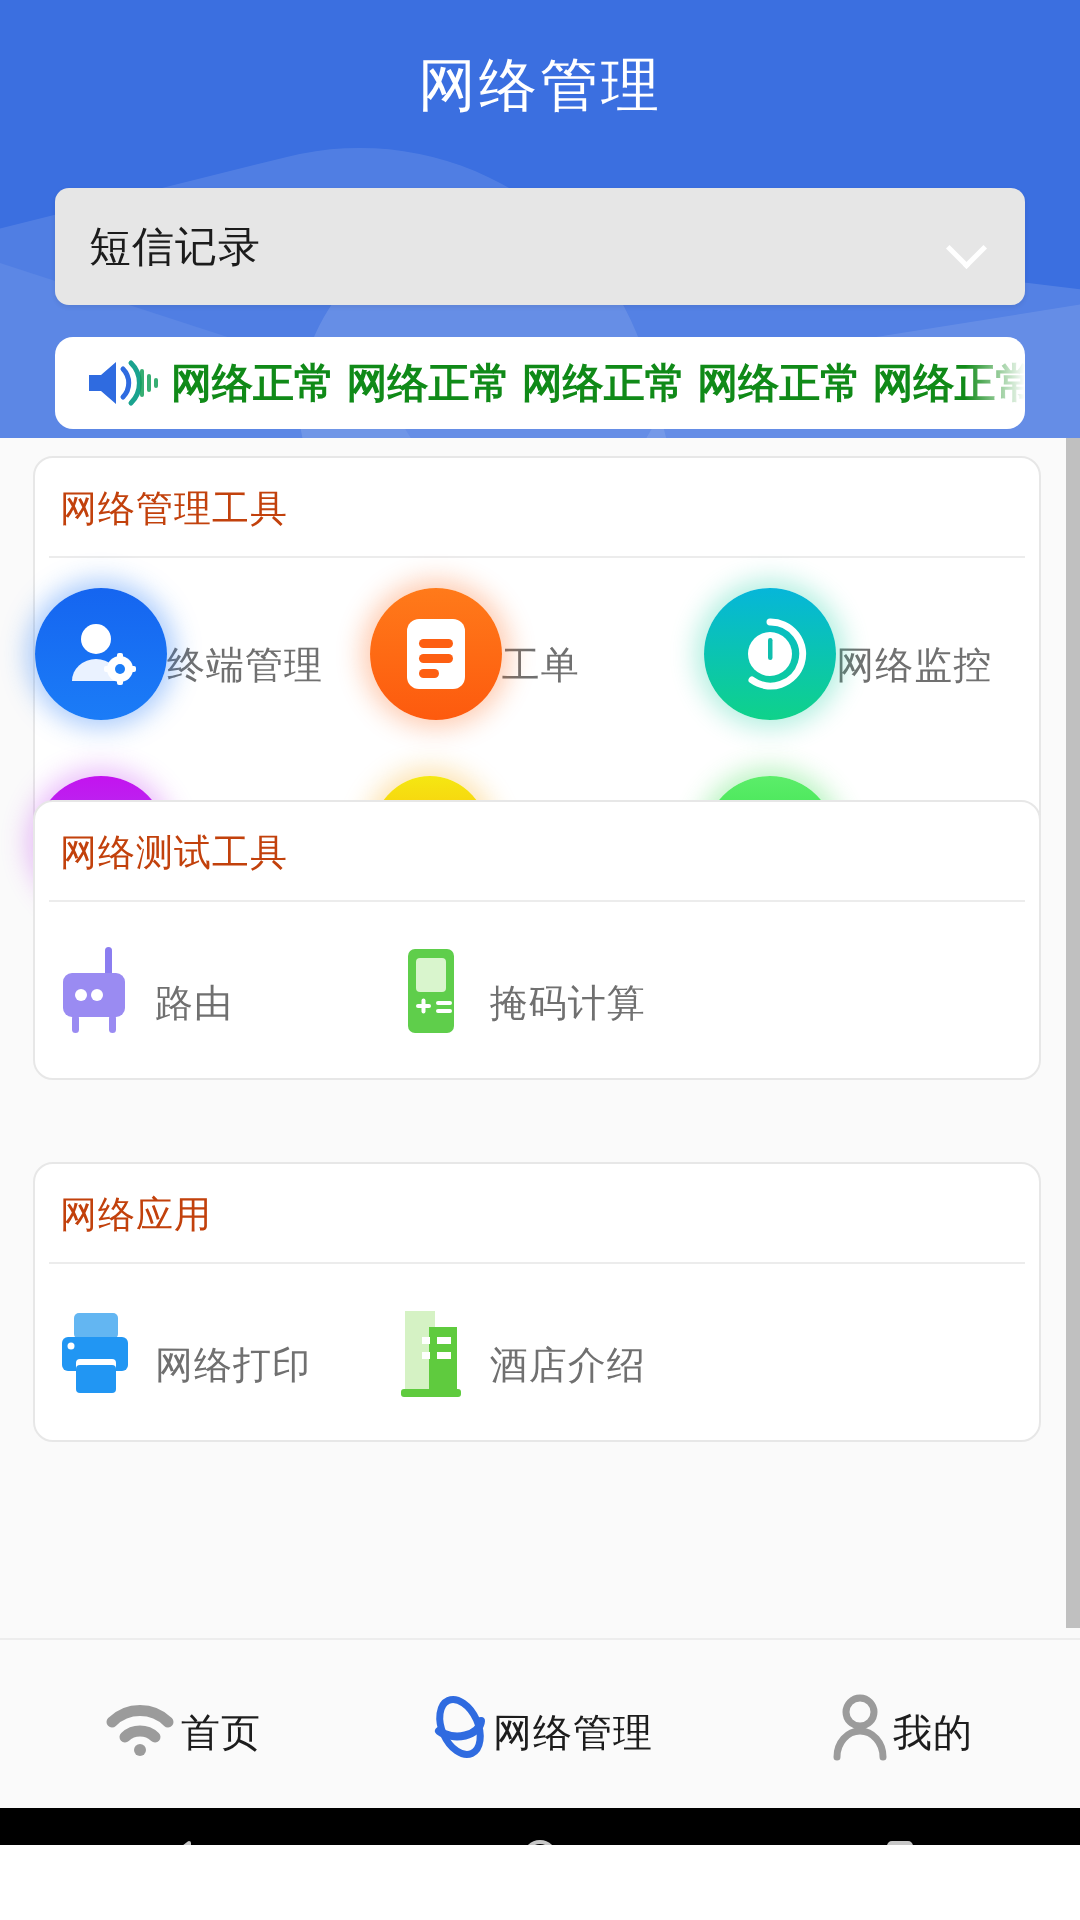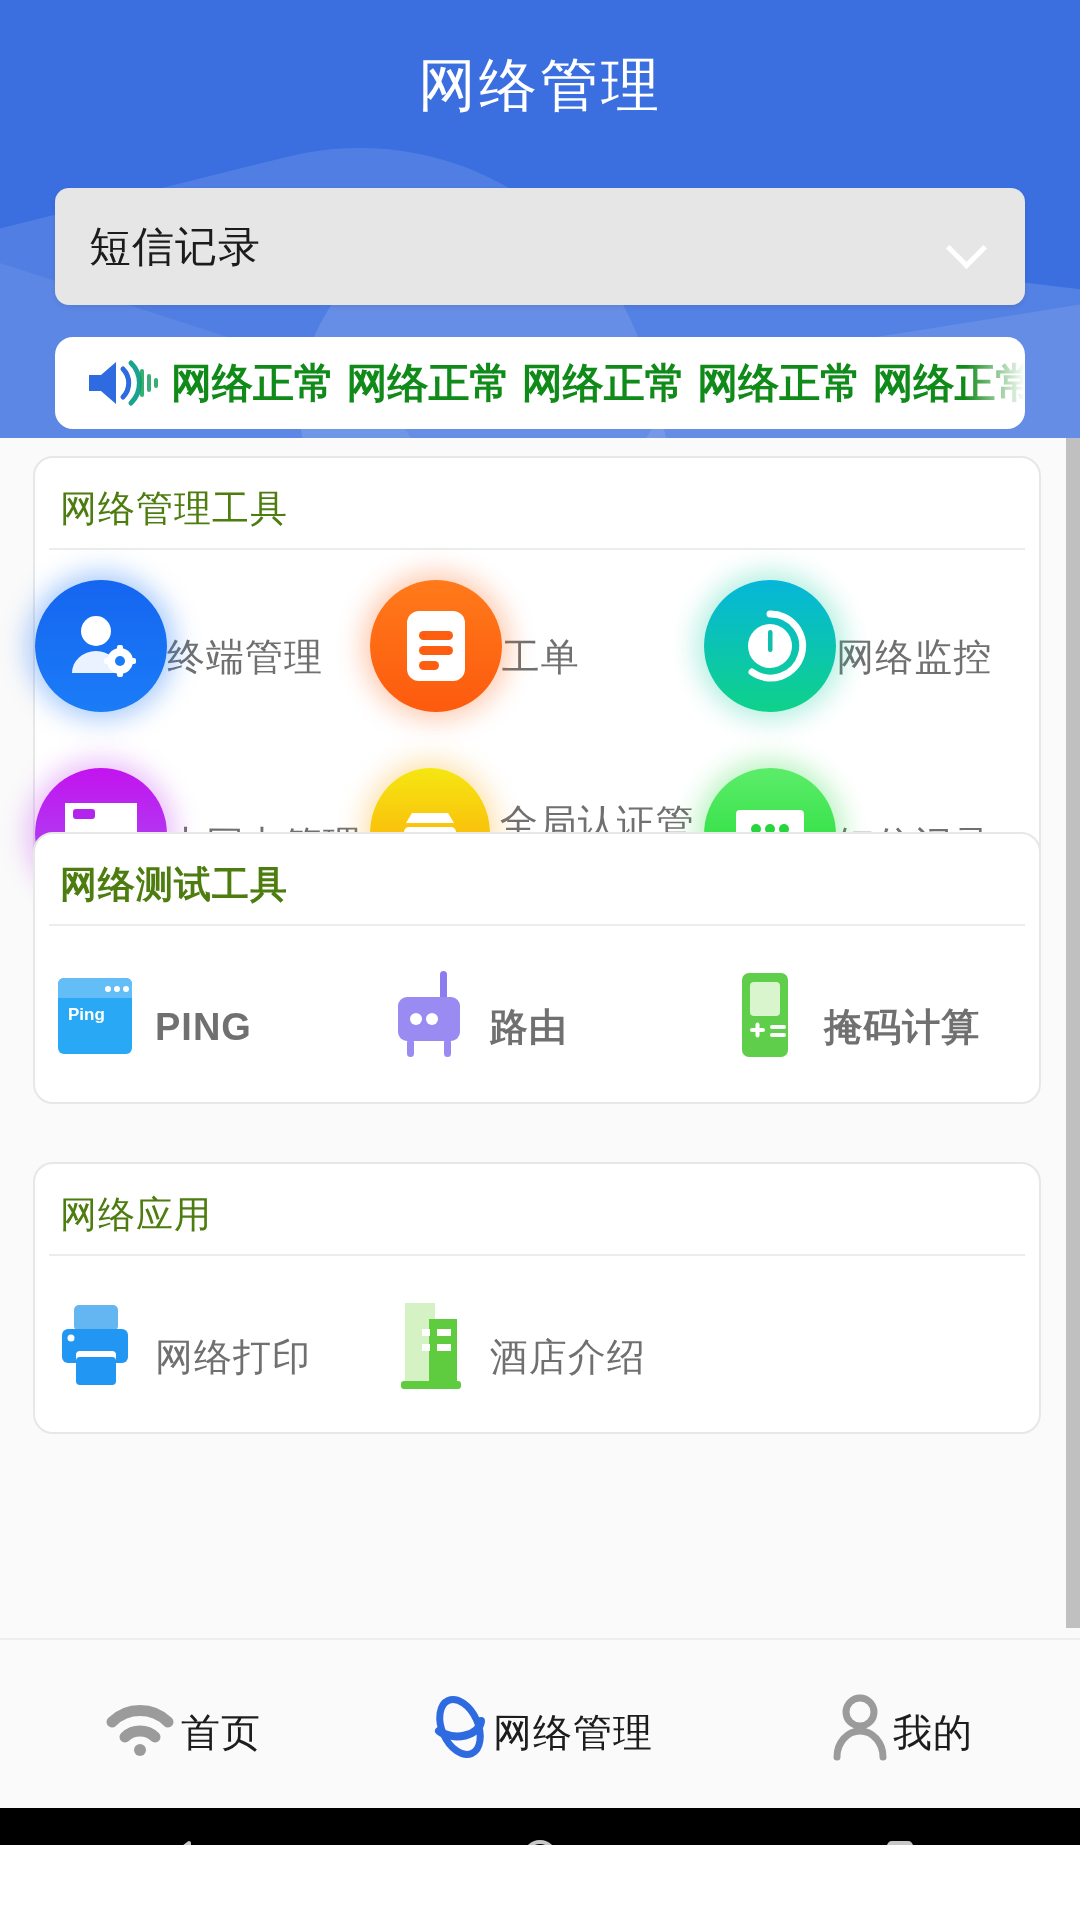--- a/index.html
+++ b/index.html
@@ -165,22 +165,22 @@
   .card {
     position: absolute;
     left: 33px;
     width: 1008px;
     background: #ffffff;
     border: 2px solid #e7e7e7;
     border-radius: 20px;
   }
   .card-title {
     font-size: 37px;
-    color: #4d7c0f;
-    padding: 26px 0 14px 25px;
+    color: #c2410c;
+    padding: 26px 0 22px 25px;
     letter-spacing: 1px;
   }
   .card-divider {
     height: 2px;
     background: #ececec;
     margin: 0 14px;
   }
   .grid {
     display: flex;
     flex-wrap: wrap;
@@ -384,40 +384,25 @@
                 <circle cx="52" cy="31" r="5"></circle>
               </g>
             </svg>
           </div>
           <div class="cell-label">短信记录</div>
         </div>
 
       </div>
     </div>
 
-    <div class="card" style="top:394px;font-weight:bold;">
+    <div class="card" style="top:362px;">
       <div class="card-title">网络测试工具</div>
       <div class="card-divider"></div>
       <div class="grid">
 
-        <div class="cell">
-          <div class="flat">
-            <svg width="102" height="96" viewBox="0 0 102 96">
-              <rect x="14" y="10" width="74" height="76" rx="6" fill="#28a8f5"></rect>
-              <path d="M14 16 a6 6 0 0 1 6 -6 h62 a6 6 0 0 1 6 6 v14 h-74 z" fill="#63bdf7"></path>
-              <g fill="#ffffff">
-                <circle cx="64" cy="21" r="3"></circle>
-                <circle cx="73" cy="21" r="3"></circle>
-                <circle cx="82" cy="21" r="3"></circle>
-              </g>
-              <text x="24" y="52" font-family="Liberation Sans, sans-serif" font-size="17" fill="#ffffff">Ping</text>
-            </svg>
-          </div>
-          <div class="cell-label">PING</div>
-        </div>
 
         <div class="cell">
           <div class="flat">
             <svg width="104" height="98" viewBox="0 0 104 98">
               <rect x="62" y="4" width="7" height="34" rx="3.5" fill="#8b7df0"></rect>
               <rect x="20" y="30" width="62" height="44" rx="9" fill="#9a8bf2"></rect>
               <g fill="#ffffff">
                 <circle cx="38" cy="52" r="6"></circle>
                 <circle cx="54" cy="52" r="6"></circle>
               </g>

